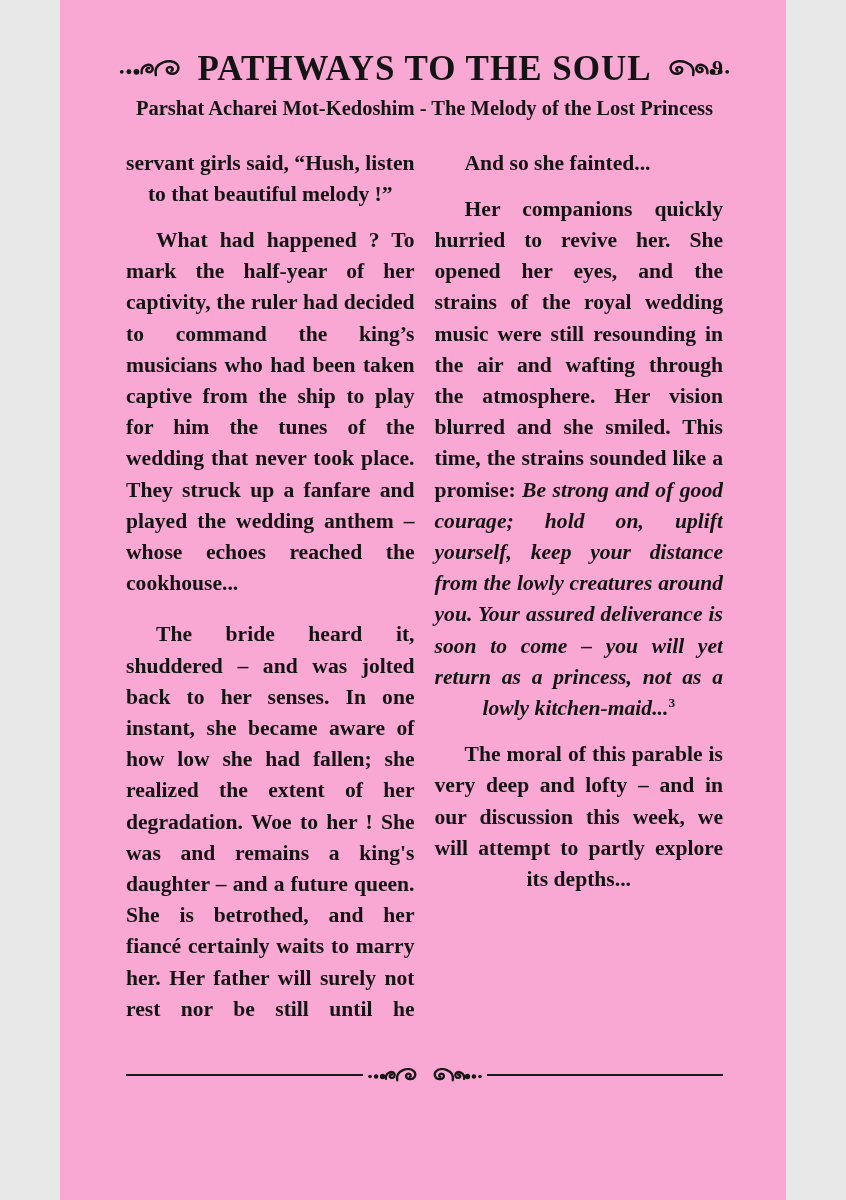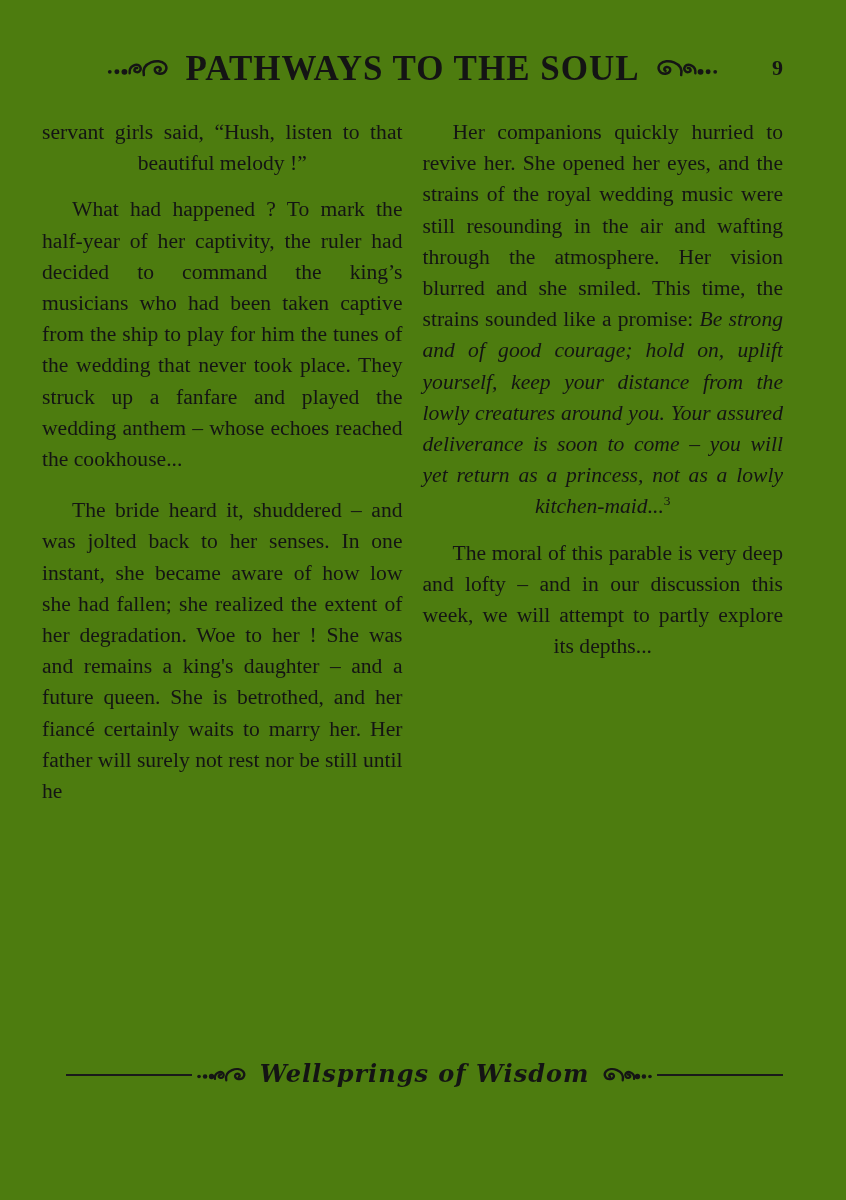--- a/index.html
+++ b/index.html
@@ -1,23 +1,23 @@
 <!DOCTYPE html>
 <html><head>
 <meta charset="utf-8">
 <style>
   html, body { margin: 0; padding: 0; background: #e8e8e8; }
   .page {
     position: relative;
-    width: 846px;
+    width: 726px;
     height: 1200px;
     margin: 0 auto;
-    background: #4d7c0f;
+    background: #f9a8d4;
     box-sizing: border-box;
-    padding: 0 63px 0 42px;
+    padding: 0 63px 0 66px;
     font-family: "Liberation Serif", "DejaVu Serif", serif;
     color: #141414;
     overflow: hidden;
   }
 
   
   .header { padding-top: 46px; }
   .title-row {
     position: relative;
     display: flex;
@@ -54,20 +54,21 @@
   .flourish.mirror svg { transform: scaleX(-1); }
   .flourish svg { display: block; }
 
   
   .columns {
     display: flex;
     gap: 20px;
     margin-top: 27px;
     height: 916px;
     overflow: hidden;
+    font-weight: bold;
   }
   .column { flex: 1 1 0; min-width: 0; }
   .para {
     margin: 0 0 15px 0;
     font-size: 21.6px;
     line-height: 31.2px;
     text-align: justify;
     text-justify: inter-word;
   }
   .para.indent { text-indent: 30px; }
@@ -134,49 +135,50 @@
             <circle cx="4" cy="16.5" r="2" fill="#151515" stroke="none"></circle>
             <circle cx="11.5" cy="16.5" r="2.6" fill="#151515" stroke="none"></circle>
             <circle cx="19.5" cy="16.5" r="3.1" fill="#151515" stroke="none"></circle>
             <path d="M25,18 C24,10 33,7 36,11 C38,14 35,18 31.5,16.5 C29,15.5 30,12 33,12.5"></path>
             <path d="M40,20 C37,6 56,2 62,8 C66,12.5 63,19 56.5,18.5 C51,18 50,12.5 54,11.5 C57.5,10.7 59,14 56.5,15.5"></path>
           </g>
         </svg>
       </span>
       <span class="page-number">9</span>
     </div>
+    <h2 class="subtitle">Parshat Acharei Mot-Kedoshim - The Melody of the Lost Princess</h2>
   </header>
 
   <main class="columns">
     <div class="column">
         <p class="para last-center"><span>servant girls said, “Hush, listen to that beautiful melody !”</span></p>
         <p class="para indent last-left"><span>What had happened ? To mark the half-year of her captivity, the ruler had decided to command the king’s musicians who had been taken captive from the ship to play for him the tunes of the wedding that never took place. They struck up a fanfare and played the wedding anthem – whose echoes reached the cookhouse...</span></p>
         <p class="para indent last-justify"><span>The bride heard it, shuddered – and was jolted back to her senses. In one instant, she became aware of how low she had fallen; she realized the extent of her degradation. Woe to her ! She was and remains a king's daughter – and a future queen. She is betrothed, and her fiancé certainly waits to marry her. Her father will surely not rest nor be still until he</span></p>
       </div>
     <div class="column">
+        <p class="para indent last-left"><span>And so she fainted...</span></p>
         <p class="para indent last-center"><span>Her companions quickly hurried to revive her. She opened her eyes, and the strains of the royal wedding music were still resounding in the air and wafting through the atmosphere. Her vision blurred and she smiled. This time, the strains sounded like a promise: </span><span class="it">Be strong and of good courage; hold on, uplift yourself, keep your distance from the lowly creatures around you. Your assured deliverance is soon to come – you will yet return as a princess, not as a lowly kitchen-maid...</span><sup>3</sup></p>
         <p class="para indent last-center"><span>The moral of this parable is very deep and lofty – and in our discussion this week, we will attempt to partly explore its depths...</span></p>
       </div>
   </main>
 
   <footer class="footer">
     <div class="banner">
       <span class="rule"></span>
       <span class="flourish">
         <svg width="56" height="20" viewBox="0 0 74 26" aria-hidden="true">
           <g fill="none" stroke="#151515" stroke-width="3" stroke-linecap="round">
             <circle cx="4" cy="15" r="2.4" fill="#151515" stroke="none"></circle>
             <circle cx="12" cy="15" r="3" fill="#151515" stroke="none"></circle>
             <circle cx="20.5" cy="15" r="3.5" fill="#151515" stroke="none"></circle>
             <path d="M25,18 C24,10 33,7 36,11 C38,14 35,18 31.5,16.5 C29,15.5 30,12 33,12.5"></path>
             <path d="M40,20 C37,6 56,2 62,8 C66,12.5 63,19 56.5,18.5 C51,18 50,12.5 54,11.5 C57.5,10.7 59,14 56.5,15.5"></path>
           </g>
         </svg>
       </span>
-      <span class="banner-text">Wellsprings of Wisdom</span>
       <span class="flourish mirror">
         <svg width="56" height="20" viewBox="0 0 74 26" aria-hidden="true">
           <g fill="none" stroke="#151515" stroke-width="3" stroke-linecap="round">
             <circle cx="4" cy="15" r="2.4" fill="#151515" stroke="none"></circle>
             <circle cx="12" cy="15" r="3" fill="#151515" stroke="none"></circle>
             <circle cx="20.5" cy="15" r="3.5" fill="#151515" stroke="none"></circle>
             <path d="M25,18 C24,10 33,7 36,11 C38,14 35,18 31.5,16.5 C29,15.5 30,12 33,12.5"></path>
             <path d="M40,20 C37,6 56,2 62,8 C66,12.5 63,19 56.5,18.5 C51,18 50,12.5 54,11.5 C57.5,10.7 59,14 56.5,15.5"></path>
           </g>
         </svg>

